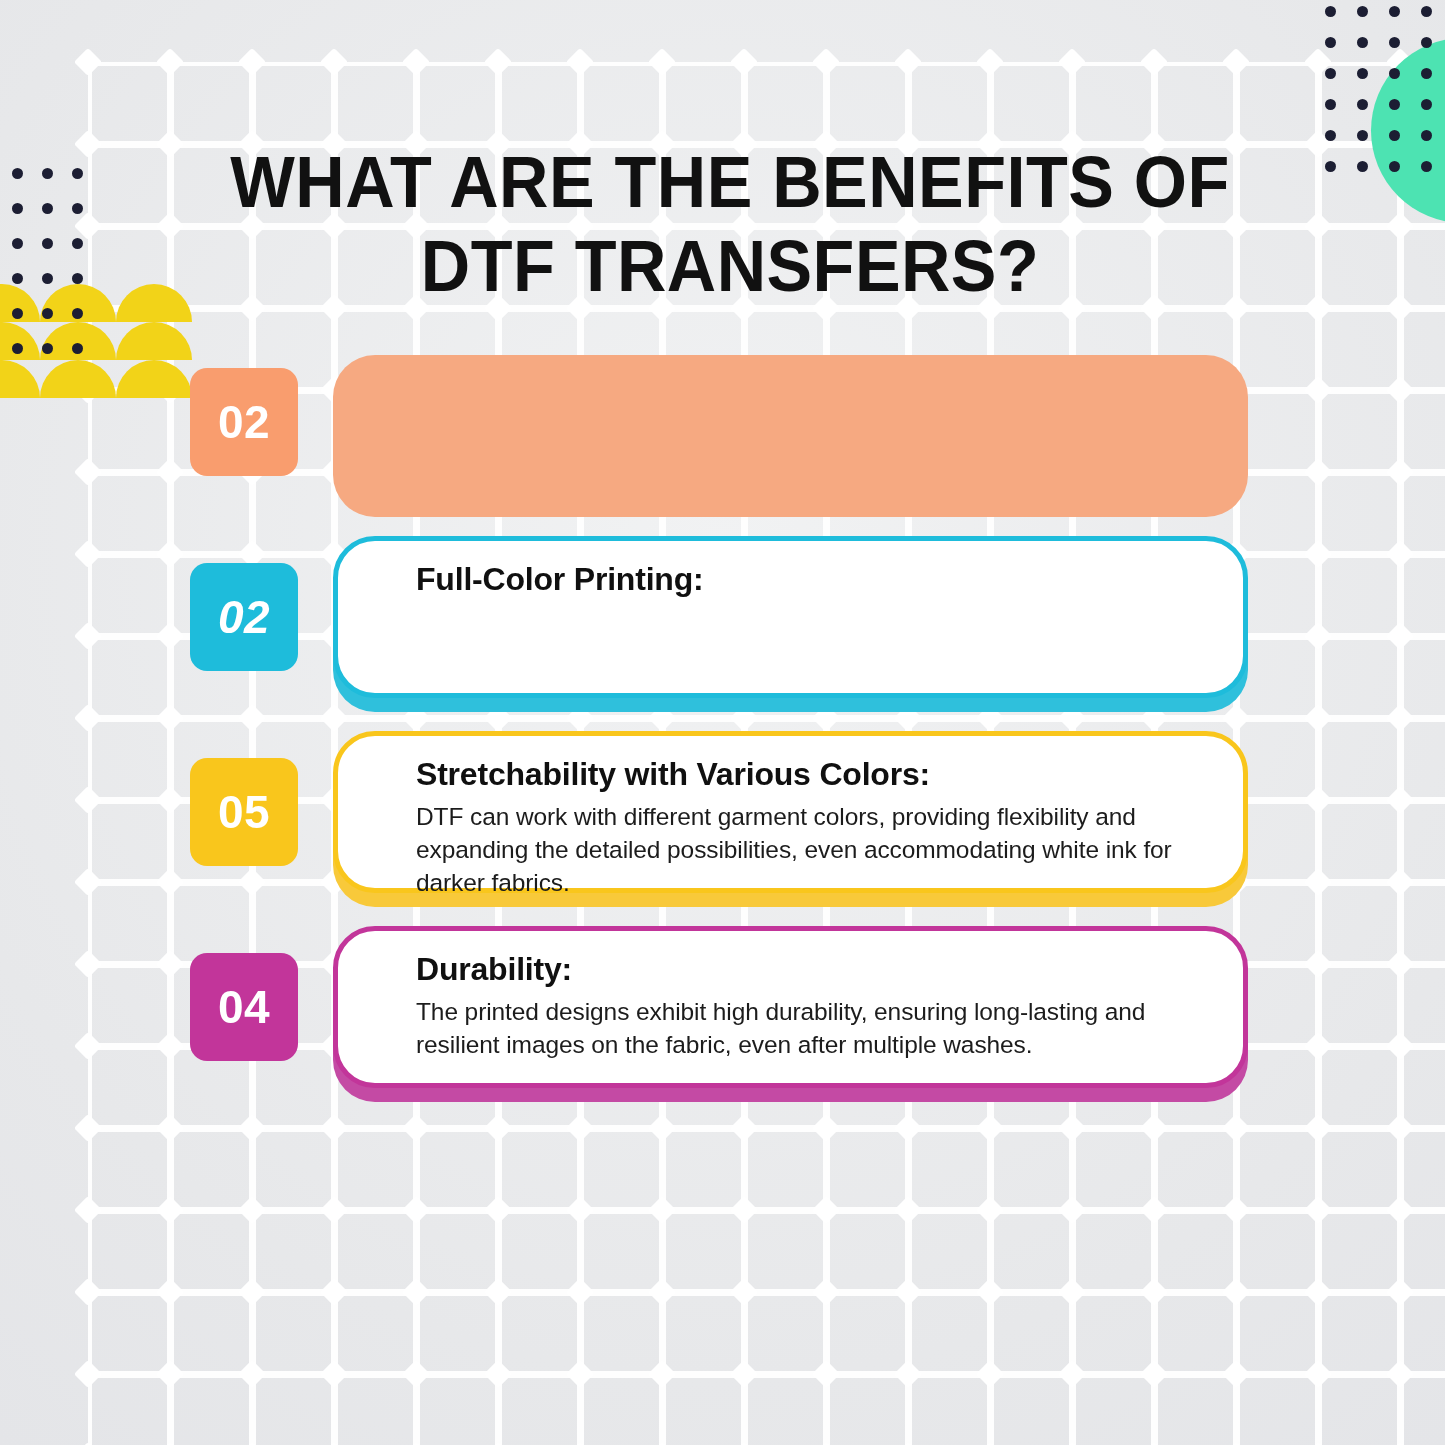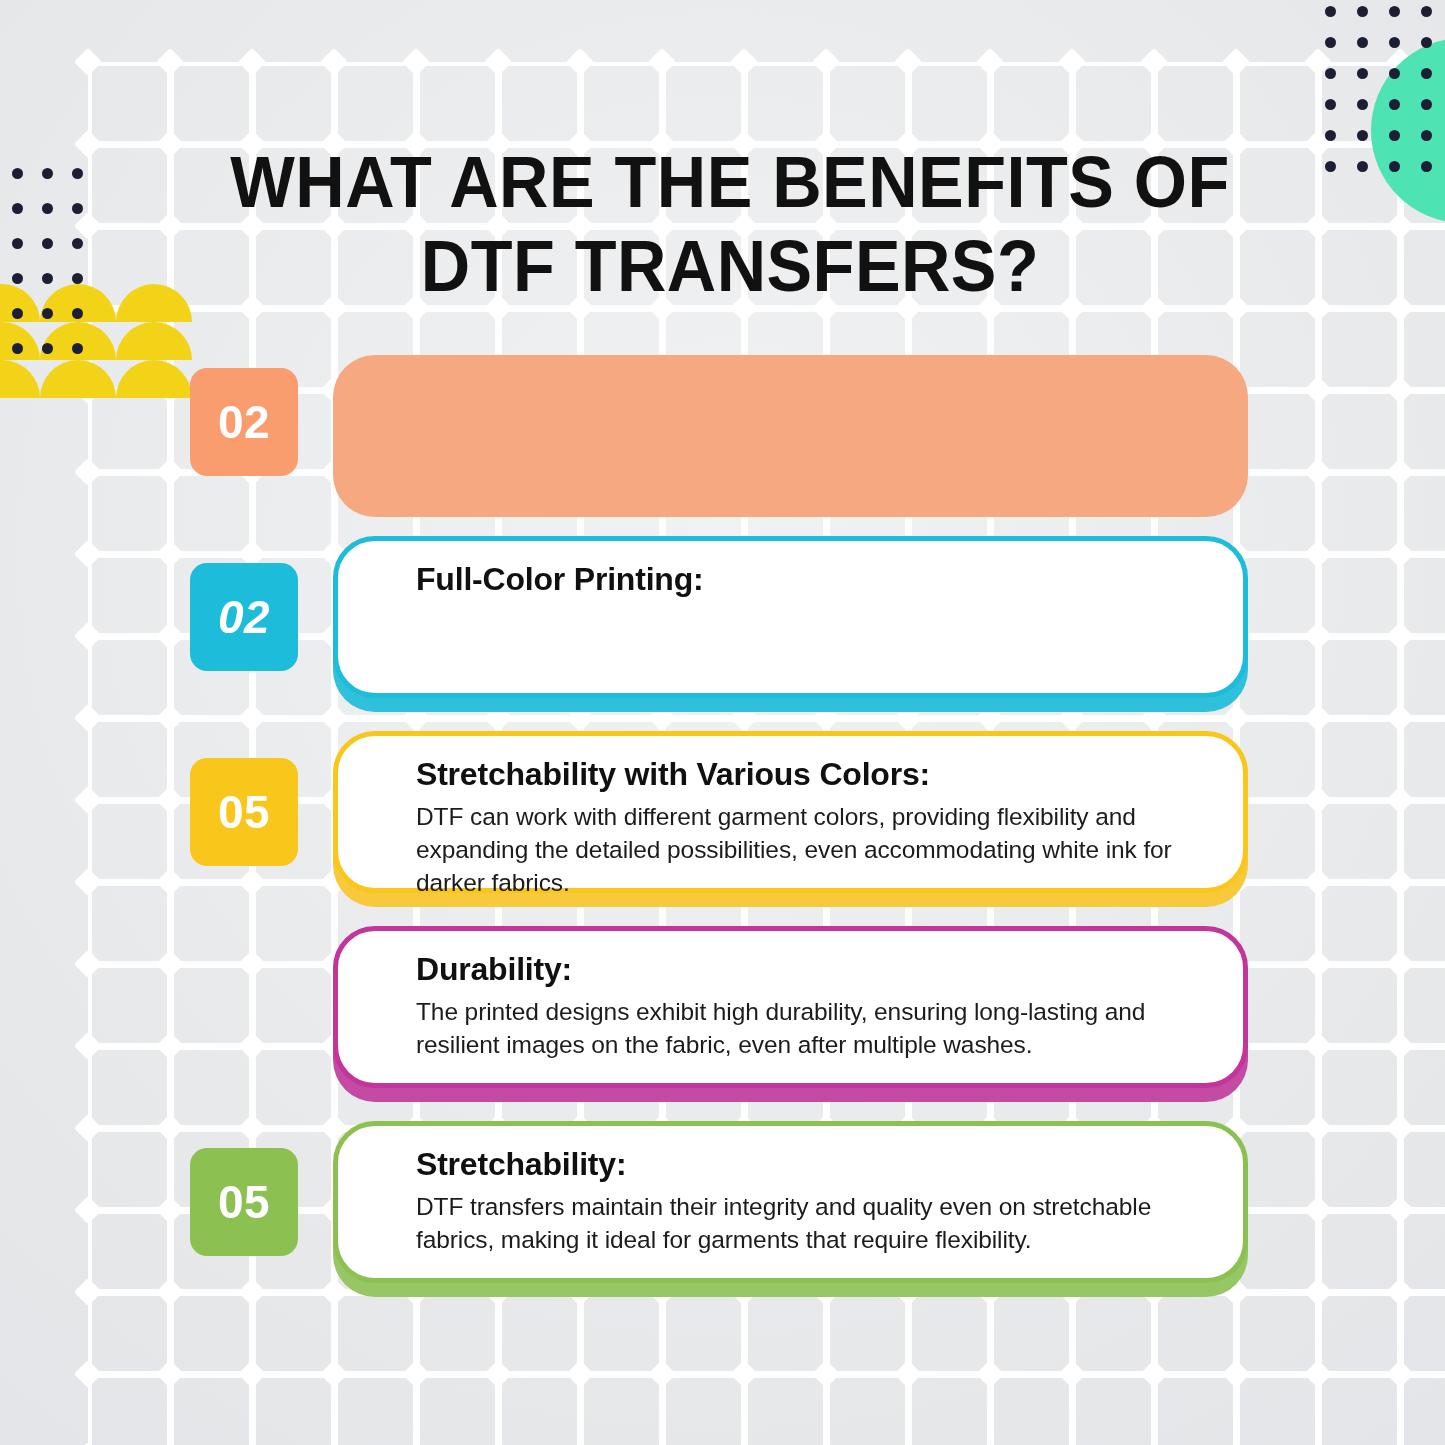--- a/index.html
+++ b/index.html
@@ -608,24 +608,17 @@
       <div class="badge" style="background: rgb(249, 198, 28);">
         <span class="badge-num">05</span>
       </div>
     </div>
     <div class="item">
       <div class="card-shadow" style="background: rgb(196, 74, 164);"></div>
       <div class="card" style="border-color: rgb(194, 53, 154);">
         <div class="card-heading">Durability:</div>
         <div class="card-body">The printed designs exhibit high durability, ensuring long-lasting and resilient images on the fabric, even after multiple washes.</div>
       </div>
-    </div>
-    <div class="item">
-      <div class="card-shadow" style="background: rgb(151, 198, 100);"></div>
-      <div class="card" style="border-color: rgb(140, 193, 82);">
-        <div class="card-heading">Stretchability:</div>
-        <div class="card-body">DTF transfers maintain their integrity and quality even on stretchable fabrics, making it ideal for garments that require flexibility.</div>
-      </div>
-      <div class="badge" style="background: rgb(140, 193, 82);">
-        <span class="badge-num">05</span>
+      <div class="badge" style="background: rgb(194, 53, 154);">
+        <span class="badge-num">04</span>
       </div>
     </div>
   </div>
 
 </body></html>

